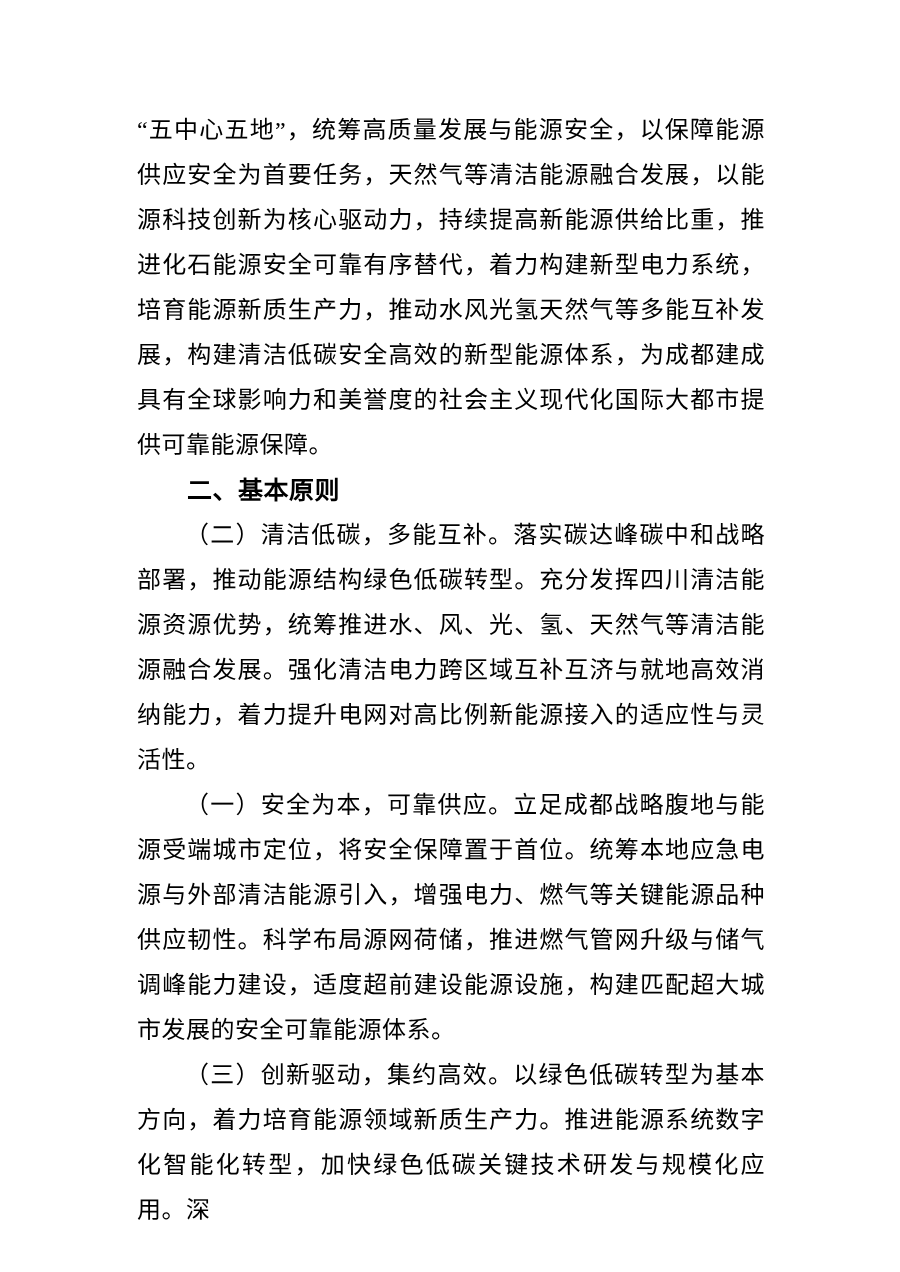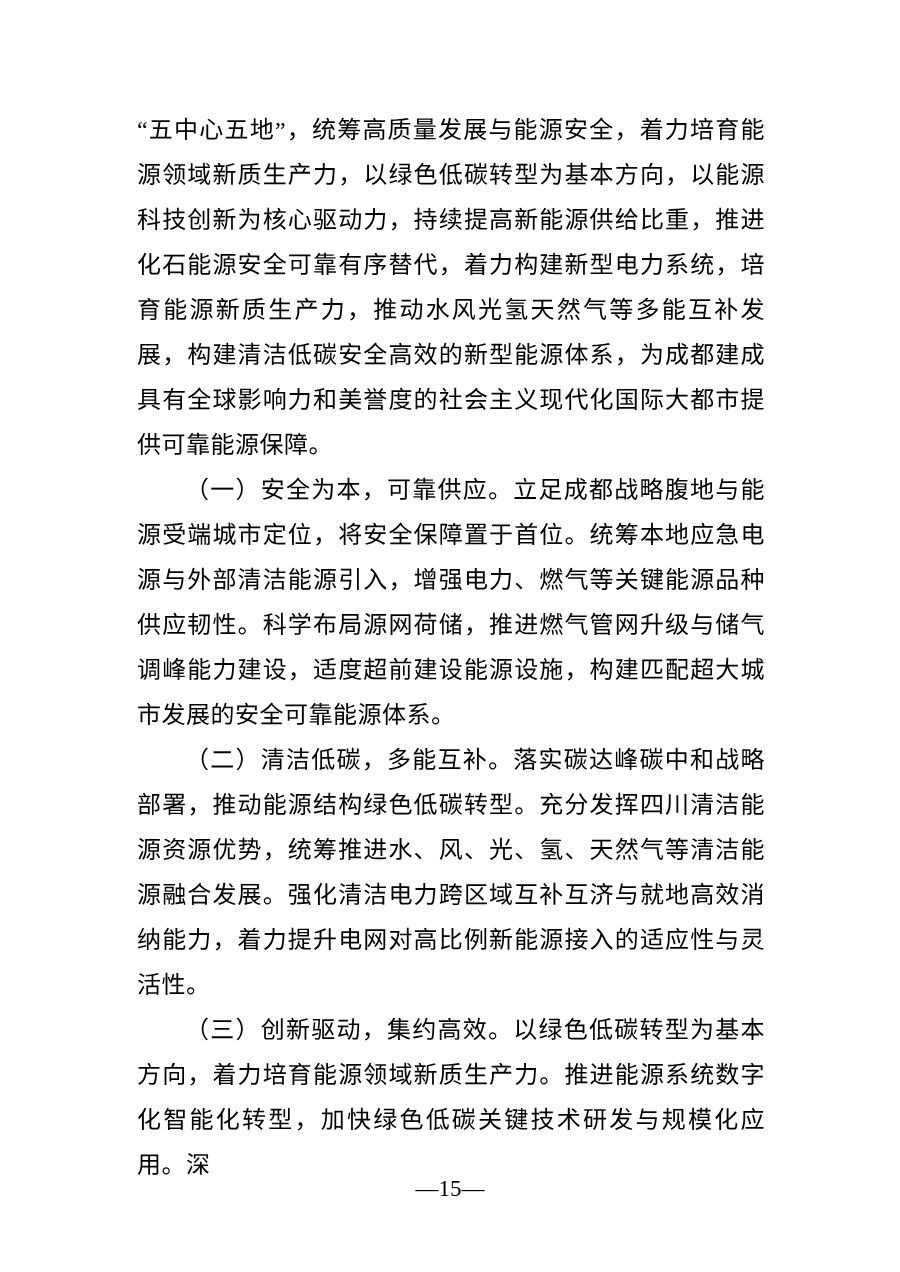--- a/index.html
+++ b/index.html
@@ -56,19 +56,19 @@
     font-family: "Liberation Serif", "DejaVu Serif", serif;
     font-size: 23px;
     color: #000000;
   }
 </style>
 </head>
 <body>
 
 <div class="page">
   <div class="content">
-    <p class="para no-indent">“五中心五地”，统筹高质量发展与能源安全，着力培育能源领域新质生产力，以绿色低碳转型为基本方向，以能源科技创新为核心驱动力，持续提高新能源供给比重，推进化石能源安全可靠有序替代，着力构建新型电力系统，培育能源新质生产力，推动水风光氢天然气等多能互补发展，构建清洁低碳安全高效的新型能源体系，为成都建成具有全球影响力和美誉度的社会主义现代化国际大都市提供可靠能源保障。</p>
+    <p class="para no-indent">“五中心五地”，统筹高质量发展与能源安全，以保障能源供应安全为首要任务，天然气等清洁能源融合发展，以能源科技创新为核心驱动力，持续提高新能源供给比重，推进化石能源安全可靠有序替代，着力构建新型电力系统，培育能源新质生产力，推动水风光氢天然气等多能互补发展，构建清洁低碳安全高效的新型能源体系，为成都建成具有全球影响力和美誉度的社会主义现代化国际大都市提供可靠能源保障。</p>
+    <h2 class="heading">二、基本原则</h2>
+    <p class="para indent">（二）清洁低碳，多能互补。落实碳达峰碳中和战略部署，推动能源结构绿色低碳转型。充分发挥四川清洁能源资源优势，统筹推进水、风、光、氢、天然气等清洁能源融合发展。强化清洁电力跨区域互补互济与就地高效消纳能力，着力提升电网对高比例新能源接入的适应性与灵活性。</p>
     <p class="para indent">（一）安全为本，可靠供应。立足成都战略腹地与能源受端城市定位，将安全保障置于首位。统筹本地应急电源与外部清洁能源引入，增强电力、燃气等关键能源品种供应韧性。科学布局源网荷储，推进燃气管网升级与储气调峰能力建设，适度超前建设能源设施，构建匹配超大城市发展的安全可靠能源体系。</p>
-    <p class="para indent">（二）清洁低碳，多能互补。落实碳达峰碳中和战略部署，推动能源结构绿色低碳转型。充分发挥四川清洁能源资源优势，统筹推进水、风、光、氢、天然气等清洁能源融合发展。强化清洁电力跨区域互补互济与就地高效消纳能力，着力提升电网对高比例新能源接入的适应性与灵活性。</p>
     <p class="para indent">（三）创新驱动，集约高效。以绿色低碳转型为基本方向，着力培育能源领域新质生产力。推进能源系统数字化智能化转型，加快绿色低碳关键技术研发与规模化应用。深</p>
   </div>
-  <div class="footer">—15—</div>
 </div>
 
 </body></html>

